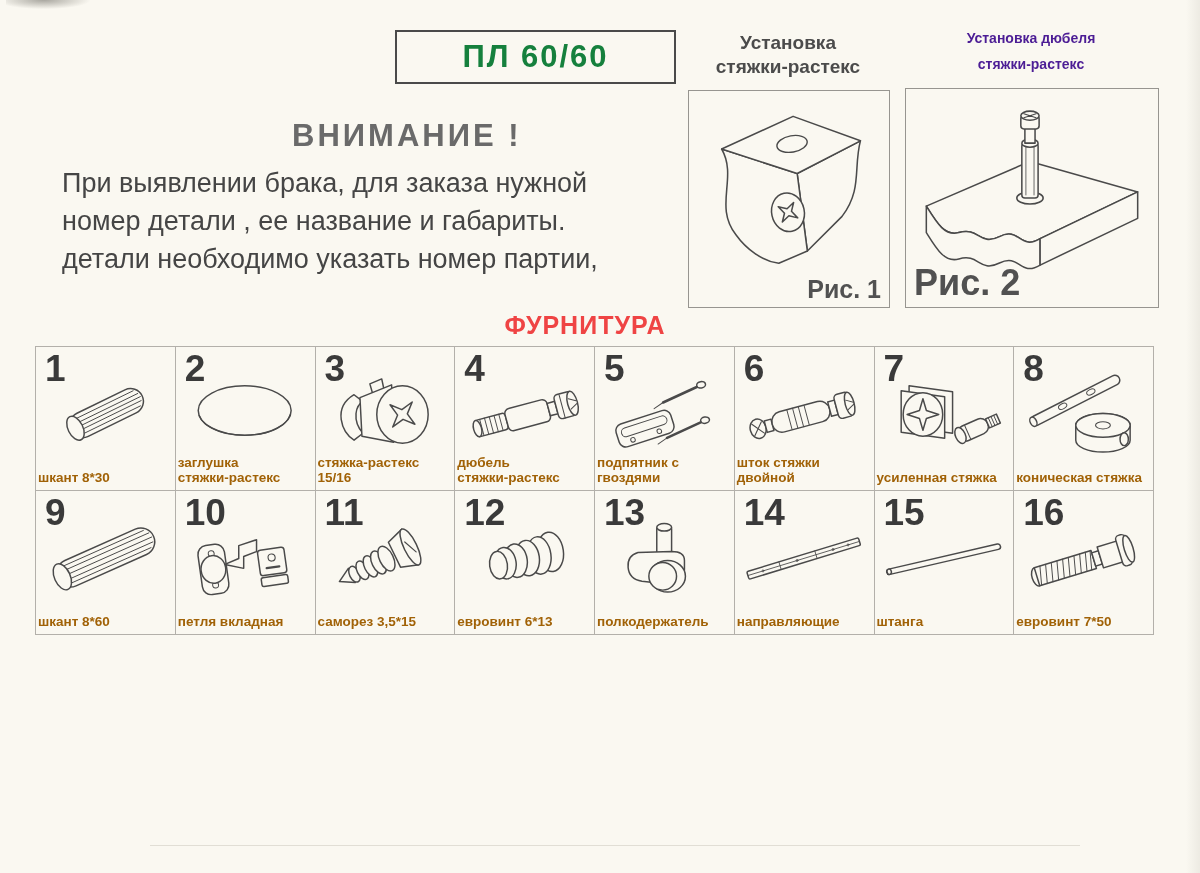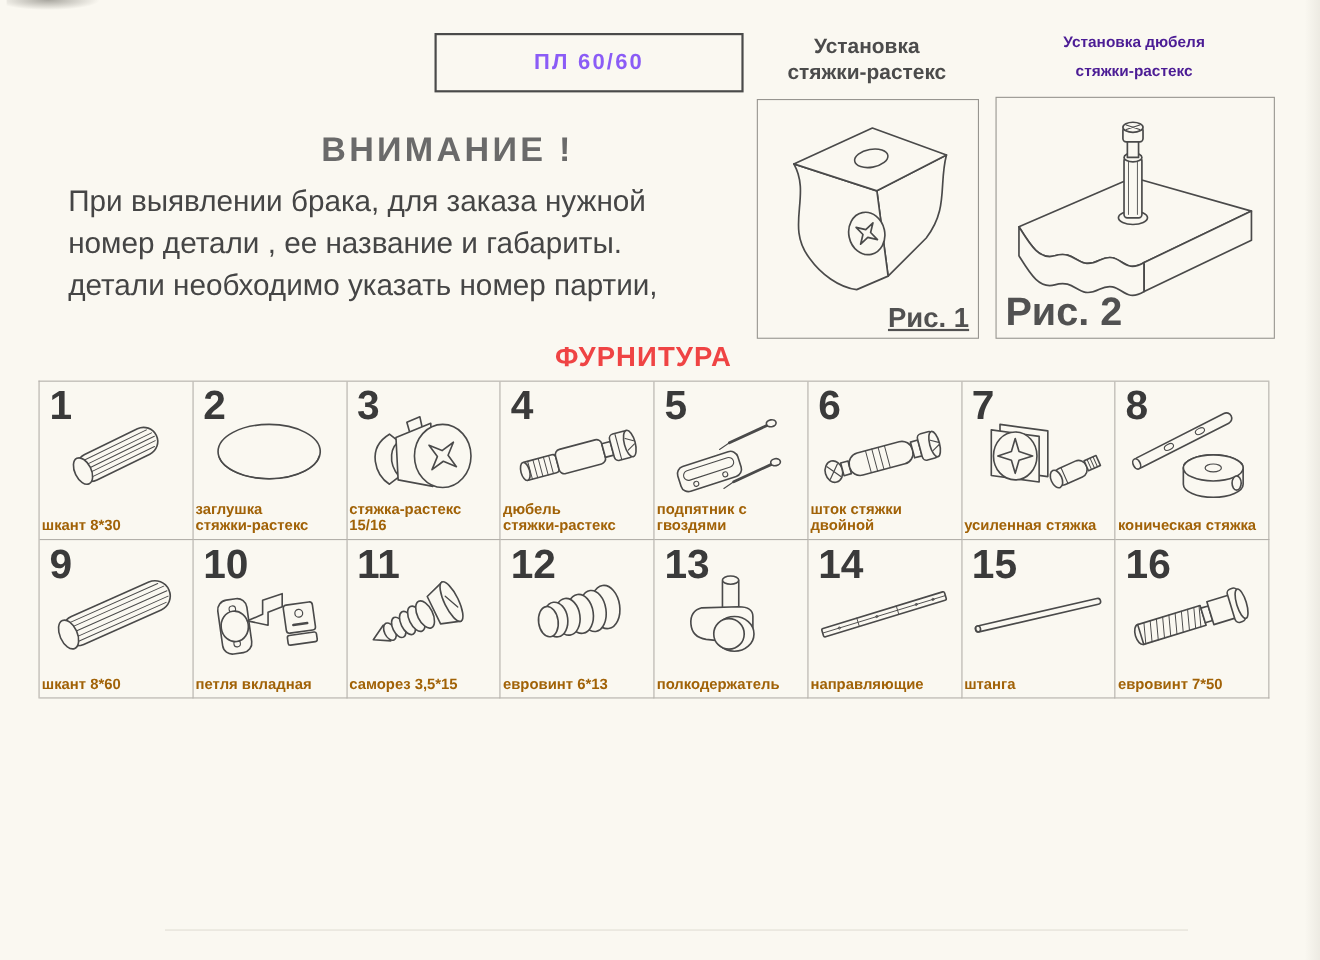--- a/index.html
+++ b/index.html
@@ -12,40 +12,40 @@
   .page{position:absolute;inset:0;}
   .edge-shade{position:absolute;top:0;right:0;width:14px;height:100%;
     background:linear-gradient(to right, rgba(0,0,0,0), rgba(120,115,100,0.10));}
   .smudge{position:absolute;top:0;left:6px;width:84px;height:9px;
     background:radial-gradient(ellipse at 45% 0%, rgba(70,68,60,0.45), rgba(70,68,60,0) 72%);}
   .faint-line{position:absolute;left:150px;top:845px;width:930px;height:1px;background:rgba(150,145,130,0.25);}
 
   
   .plbox{position:absolute;left:395px;top:30px;width:277px;height:50px;
     border:2px solid #4a4a4a;display:flex;align-items:center;justify-content:center;}
-  .plbox span{font-size:20px;font-weight:bold;color:#8b5cf6;letter-spacing:2px;}
+  .plbox span{font-size:31px;font-weight:bold;color:#15803d;letter-spacing:2px;}
 
   
   .warn-head{position:absolute;left:252px;top:118px;font-size:31px;font-weight:bold;
     color:#6a6a6a;letter-spacing:3px;margin-left:40px;}
   .warn-text{position:absolute;left:62px;top:164px;width:575px;font-size:27px;
     line-height:38px;color:#454545;}
 
   
   .fig-title{position:absolute;text-align:center;font-weight:bold;color:#4b4b4b;}
   .fig1-title{left:688px;top:31px;width:200px;font-size:19px;line-height:24px;}
   .fig2-title{left:903px;top:25px;width:256px;font-size:14px;line-height:26px;color:#4c1d95;}
 
   
   .figbox{position:absolute;border:1px solid #979590;background:transparent;}
   .figbox1{left:688px;top:90px;width:200px;height:216px;}
   .figbox2{left:905px;top:88px;width:252px;height:218px;}
   .figbox svg{position:absolute;top:0;left:0;width:100%;height:100%;}
   .fig-cap{position:absolute;bottom:3px;font-weight:bold;color:#515151;font-size:25px;}
-  .cap1{right:8px;text-decoration:underline;}
+  .cap1{right:8px;}
   .cap2{left:8px;font-size:36px;}
 
   
   .sec-title{position:absolute;left:0;top:311px;width:1170px;text-align:center;
     font-size:25px;font-weight:bold;color:#ef4444;letter-spacing:1px;}
 
   
   .grid{position:absolute;left:35px;top:346px;width:1118px;
     display:grid;grid-template-columns:repeat(8,1fr);grid-auto-rows:144px;
     border-top:1px solid #b3b0aa;border-left:1px solid #b3b0aa;}

